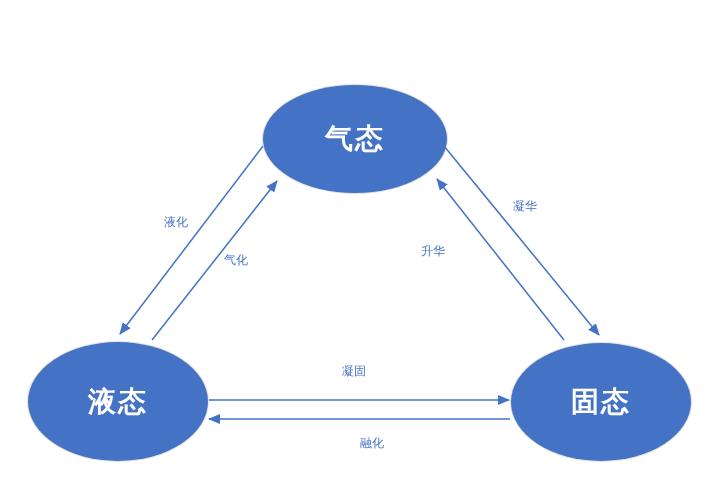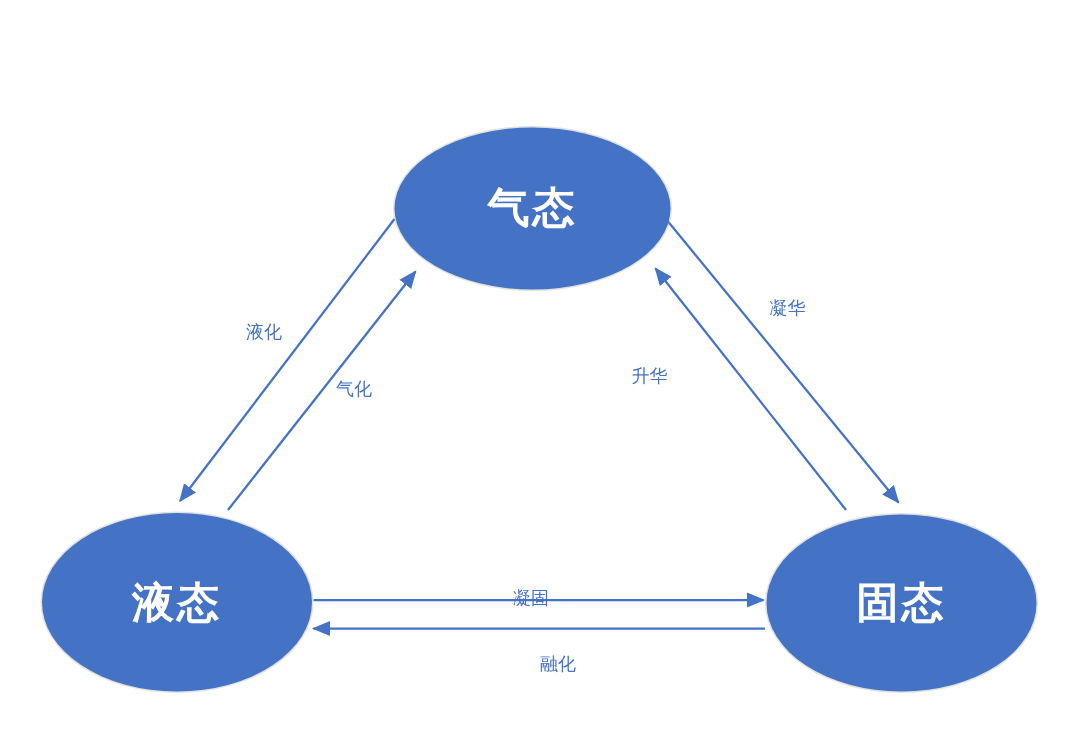--- a/index.html
+++ b/index.html
@@ -46,21 +46,21 @@
     transform: translate(-50%, -50%);
     color: #4472C4;
     font-size: 12px;
     white-space: nowrap;
     user-select: none;
   }
   .edge-label-liquefaction  { left: 176px; top: 222px; }
   .edge-label-vaporization  { left: 236px; top: 260px; }
   .edge-label-deposition    { left: 525px; top: 206px; }
   .edge-label-sublimation   { left: 433px; top: 251px; }
-  .edge-label-solidification{ left: 354px; top: 371px; margin-top: 28px; }
+  .edge-label-solidification{ left: 354px; top: 371px; }
   .edge-label-melting       { left: 372px; top: 443px; }
   .connector {
     stroke: #4472C4;
     stroke-width: 1.5;
     fill: none;
   }
 </style>
 </head>
 <body>
 

